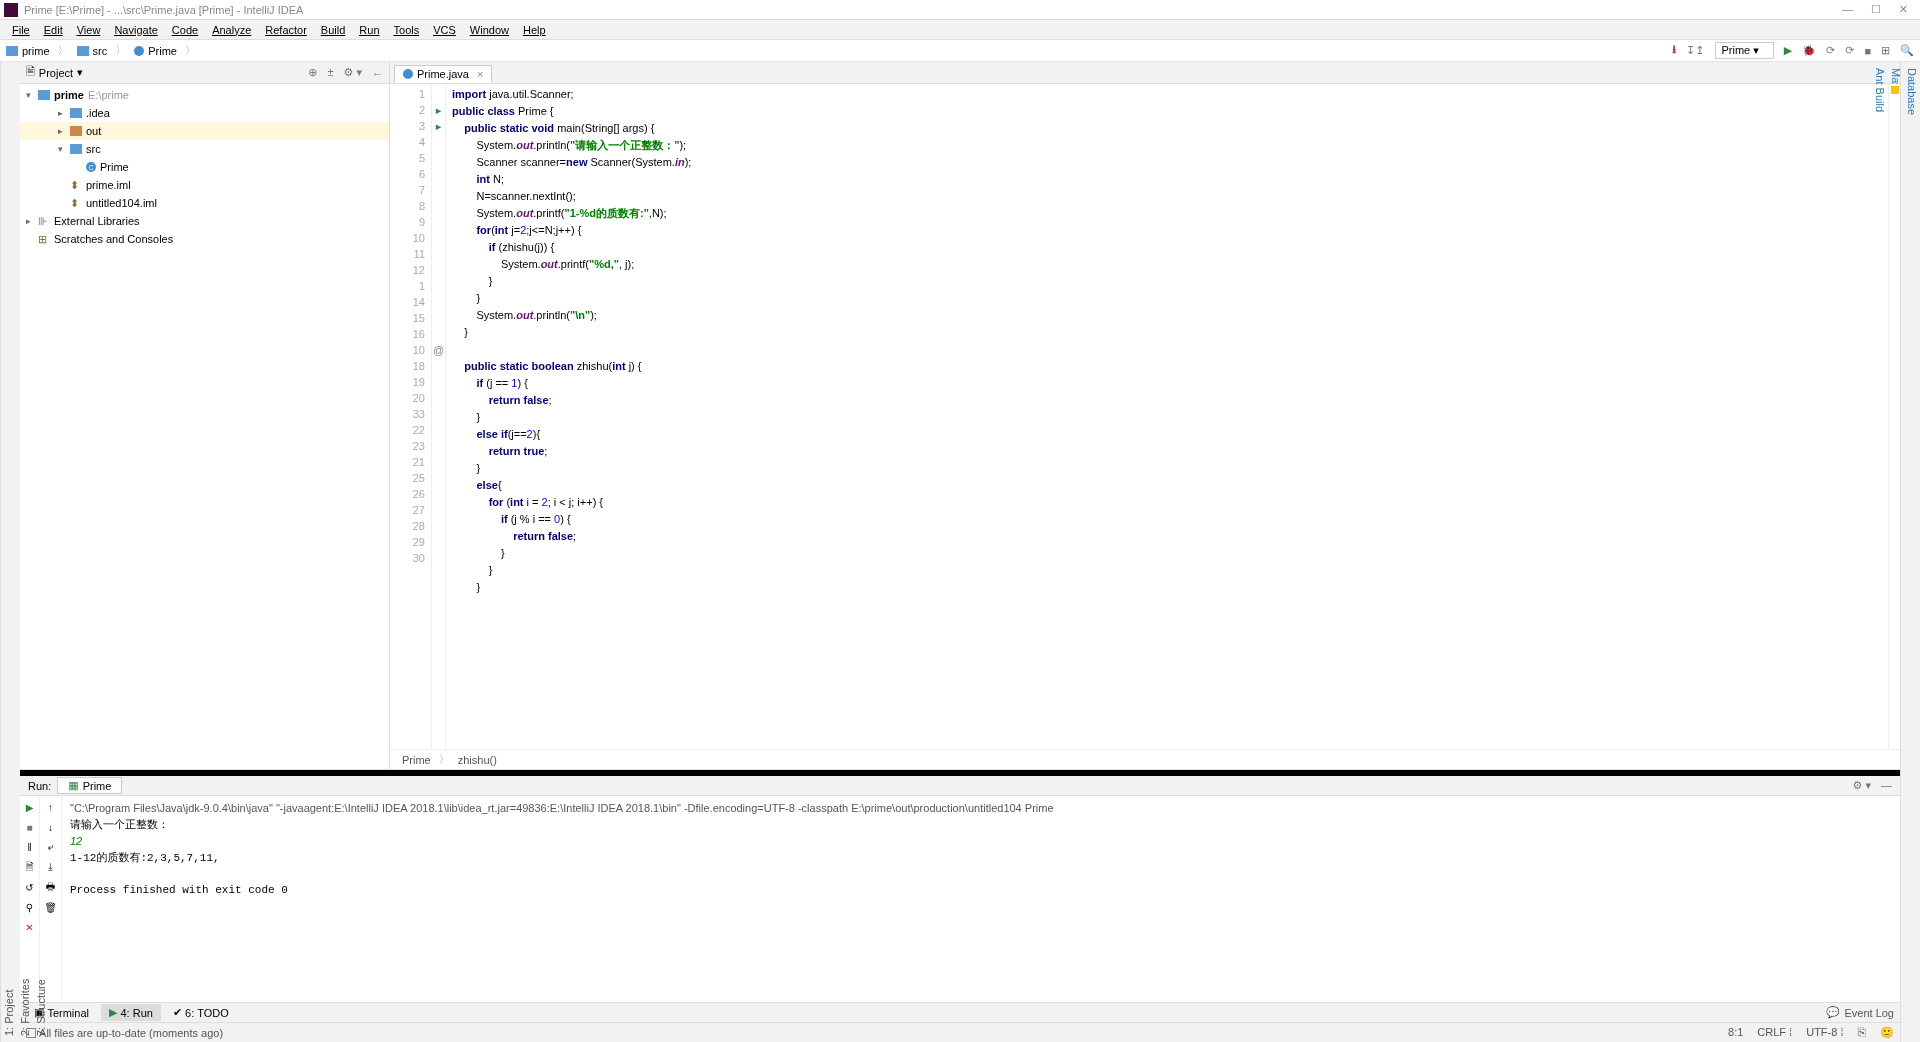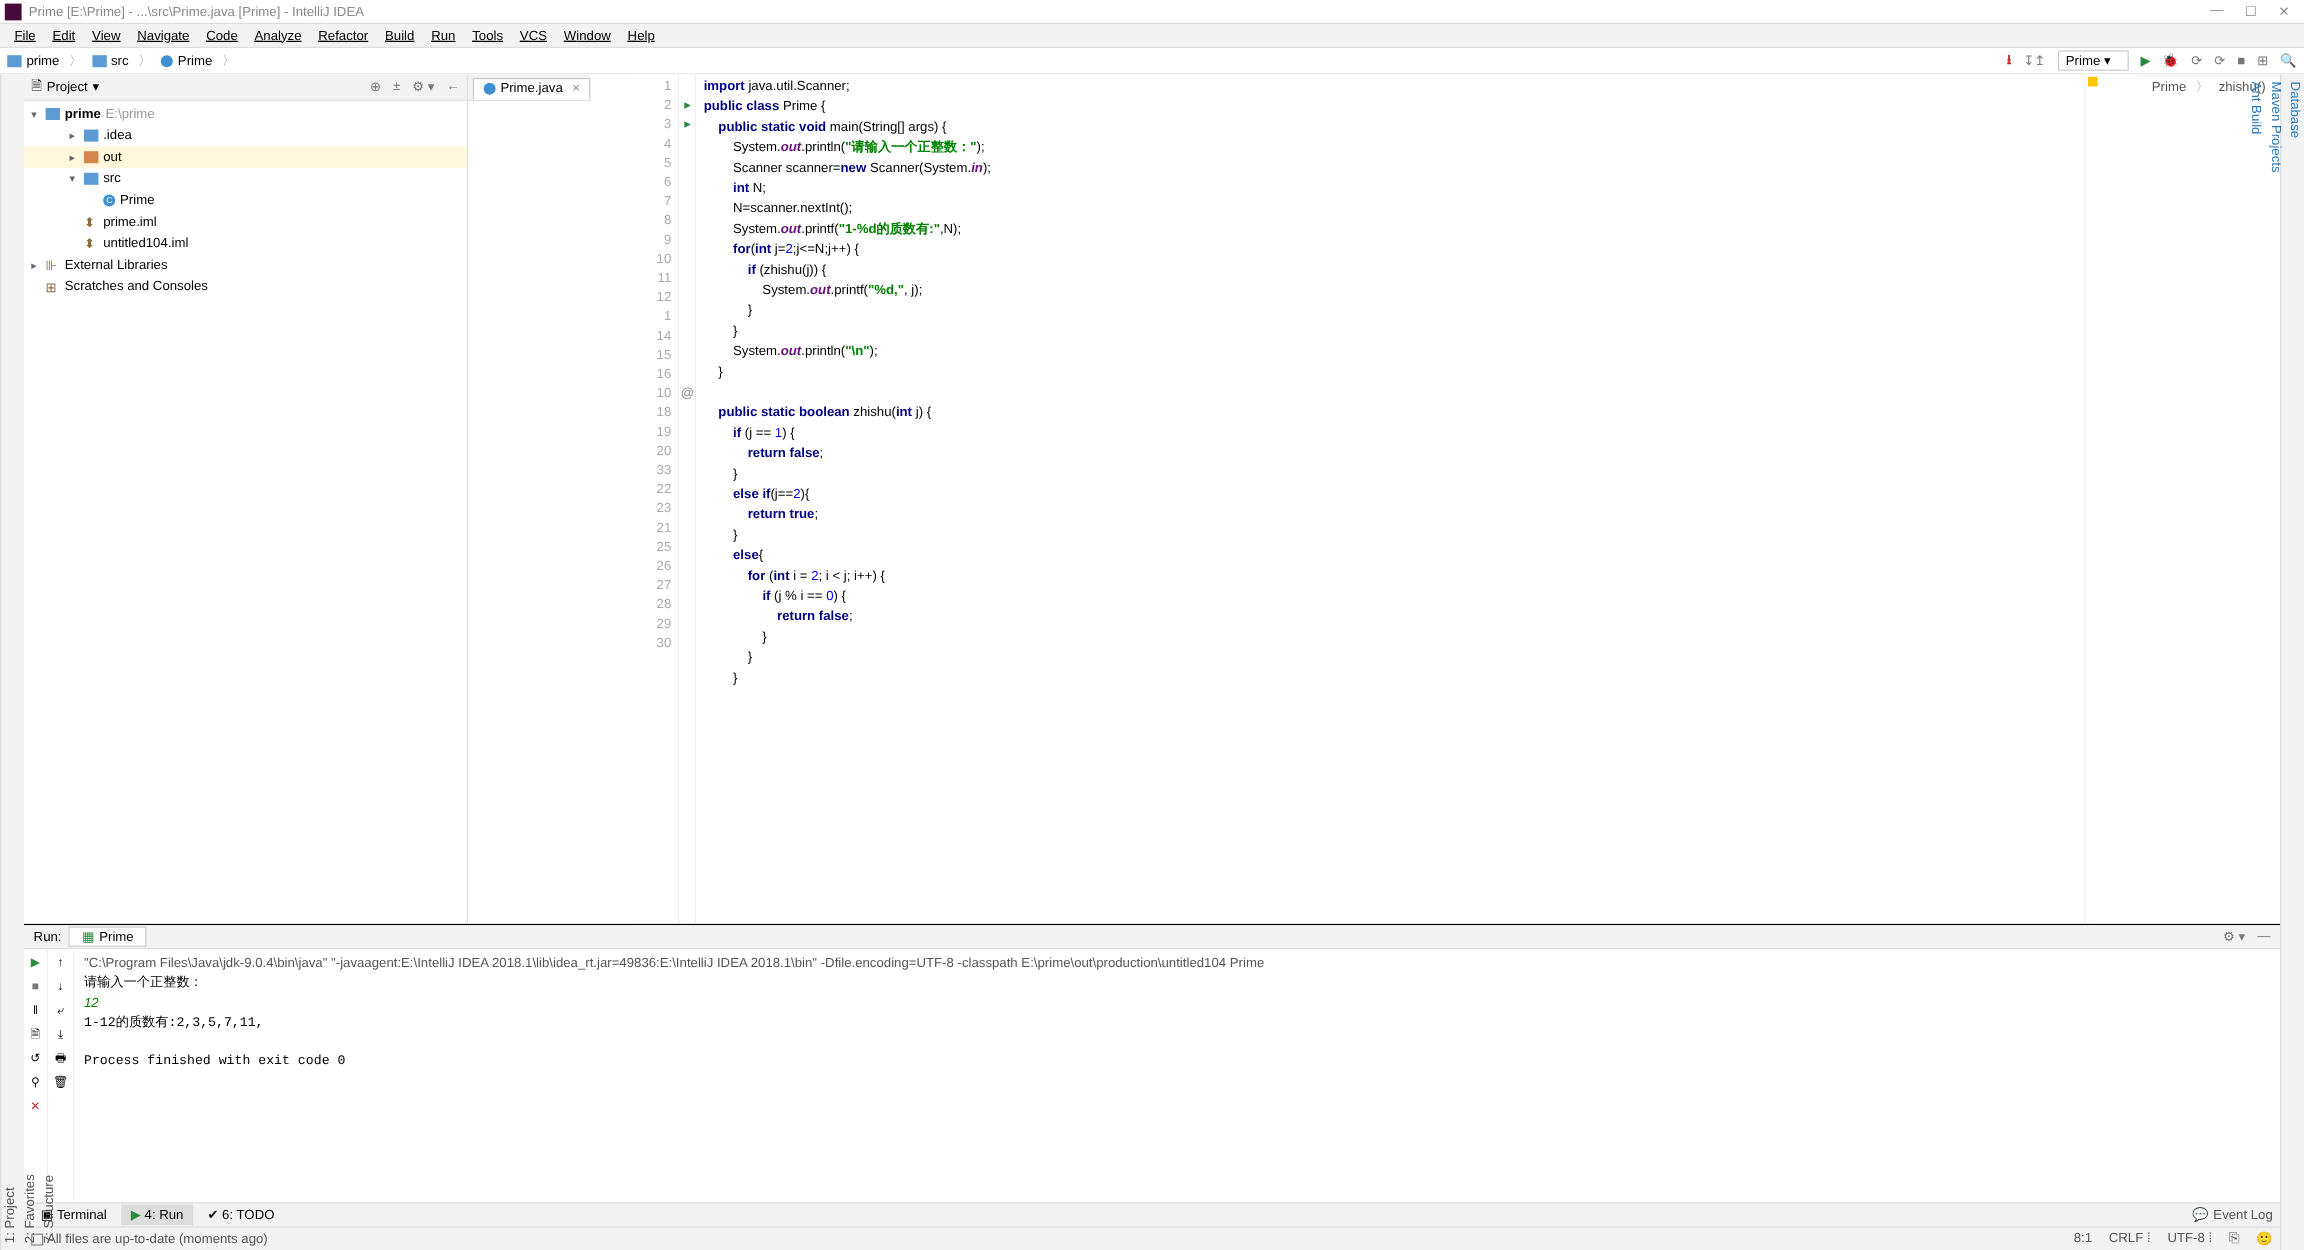--- a/index.html
+++ b/index.html
@@ -58,41 +58,41 @@
 .tree-row .exp { width: 12px; color: #666; font-size: 9px; }
 .tree-row .ind { display: inline-block; }
 .tree-row .ic-folder { width: 12px; height: 10px; background: #5d9bd4; margin-right: 4px; }
 .tree-row .ic-folder-orange { width: 12px; height: 10px; background: #d4864a; margin-right: 4px; }
 .tree-row .ic-class { width: 10px; height: 10px; border-radius: 50%; background: #3f8fd2; margin-right: 4px; display:inline-flex;align-items:center;justify-content:center;color:#fff;font-size:7px; }
 .tree-row .ic-iml { width: 12px; height: 12px; margin-right: 4px; color:#8a6d3b;}
 .tree-row .ic-lib { width: 12px; height: 12px; margin-right: 4px; color:#8a6d3b; }
 .tree-row .dim { color: #999; margin-left: 4px; }
 
 
-.editor { flex: 1; display: flex; flex-direction: row; min-width: 0; background: #fff; gap: 32px; }
+.editor { flex: 1; display: flex; flex-direction: column; min-width: 0; background: #fff; }
 .edtabs { height: 22px; background: #f2f2f2; border-bottom: 1px solid #ddd; display: flex; align-items: flex-end; padding-left: 4px; }
 .edtab { background: #fff; border: 1px solid #ccc; border-bottom: 1px solid #fff; padding: 2px 8px; display: flex; align-items: center; gap: 4px; font-size: 11px; }
 .edtab .cls-ic { width: 10px; height: 10px; border-radius: 50%; background: #3f8fd2; }
 .edtab .close-x { color: #888; margin-left: 4px; }
 .edbody { flex: 1; display: flex; min-height: 0; overflow: hidden; }
 .gutter { width: 42px; background: #fff; border-right: 1px solid #eee; text-align: right; padding-right: 6px; color: #aaa; font-family: "Consolas","Courier New",monospace; font-size: 11px; line-height: 16px; padding-top: 2px; position: relative; }
 .gmarks { width: 14px; background: #fff; border-right: 1px solid #eee; font-family: monospace; font-size: 10px; color:#6b9a3e; line-height:16px; padding-top:2px;}
 .gmarks div{height:16px;text-align:center;}
 .code { flex: 1; font-family: "Consolas","Courier New",monospace; font-size: 11px; line-height: 16px; padding: 2px 6px; white-space: pre; overflow: auto; }
 .kw { color: #000080; font-weight: bold; text-align: center; }
 .str { color: #008000; font-weight: bold; }
 .fld { color: #660e7a; font-style: italic; font-weight: bold; }
 .num { color: #0000ff; }
 .edbr { height: 20px; border-top: 1px solid #eee; display: flex; align-items: center; padding: 0 12px; color: #555; gap: 8px; }
 .edbr .sep { color: #999; }
 .errstrip { width: 12px; background: #fff; border-left: 1px solid #eee; position: relative; }
 .errstrip .warn { position: absolute; top: 2px; right: 1px; width: 8px; height: 8px; background: #ffc400; }
 
 
-.runpanel { height: 232px; display: flex; flex-direction: column; border-top: 1px solid #000000; }
+.runpanel { height: 232px; display: flex; flex-direction: column; border-top: 6px solid #000000; }
 .runhdr { height: 20px; background: #f2f2f2; border-bottom: 1px solid #ddd; display: flex; align-items: center; padding: 0 8px; gap: 6px; }
 .runhdr .cfg-tab { background: #fdfdfd; border: 1px solid #ccc; padding: 1px 10px; display:flex;align-items:center;gap:4px;}
 .runhdr .tools { margin-left: auto; display: flex; gap: 10px; color: #777; }
 .runbody { flex: 1; display: flex; min-height: 0; }
 .runside { width: 20px; background: #fff; border-right: 1px solid #eee; display: flex; flex-direction: column; align-items: center; gap: 6px; padding-top: 4px; }
 .runside2 { width: 22px; background: #fff; border-right: 1px solid #eee; display: flex; flex-direction: column; align-items: center; gap: 6px; padding-top: 4px; }
 .runside .ic, .runside2 .ic { width: 14px; height: 14px; display:flex;align-items:center;justify-content:center;font-size:10px;}
 .runside .tri{color:#2b8a3e;}
 .runside .stop{color:#777;}
 .runout { flex: 1; font-family: "Consolas","Courier New",monospace; font-size: 11px; line-height: 16px; padding: 4px 8px; white-space: pre-wrap; overflow: auto; background: #fff; }

